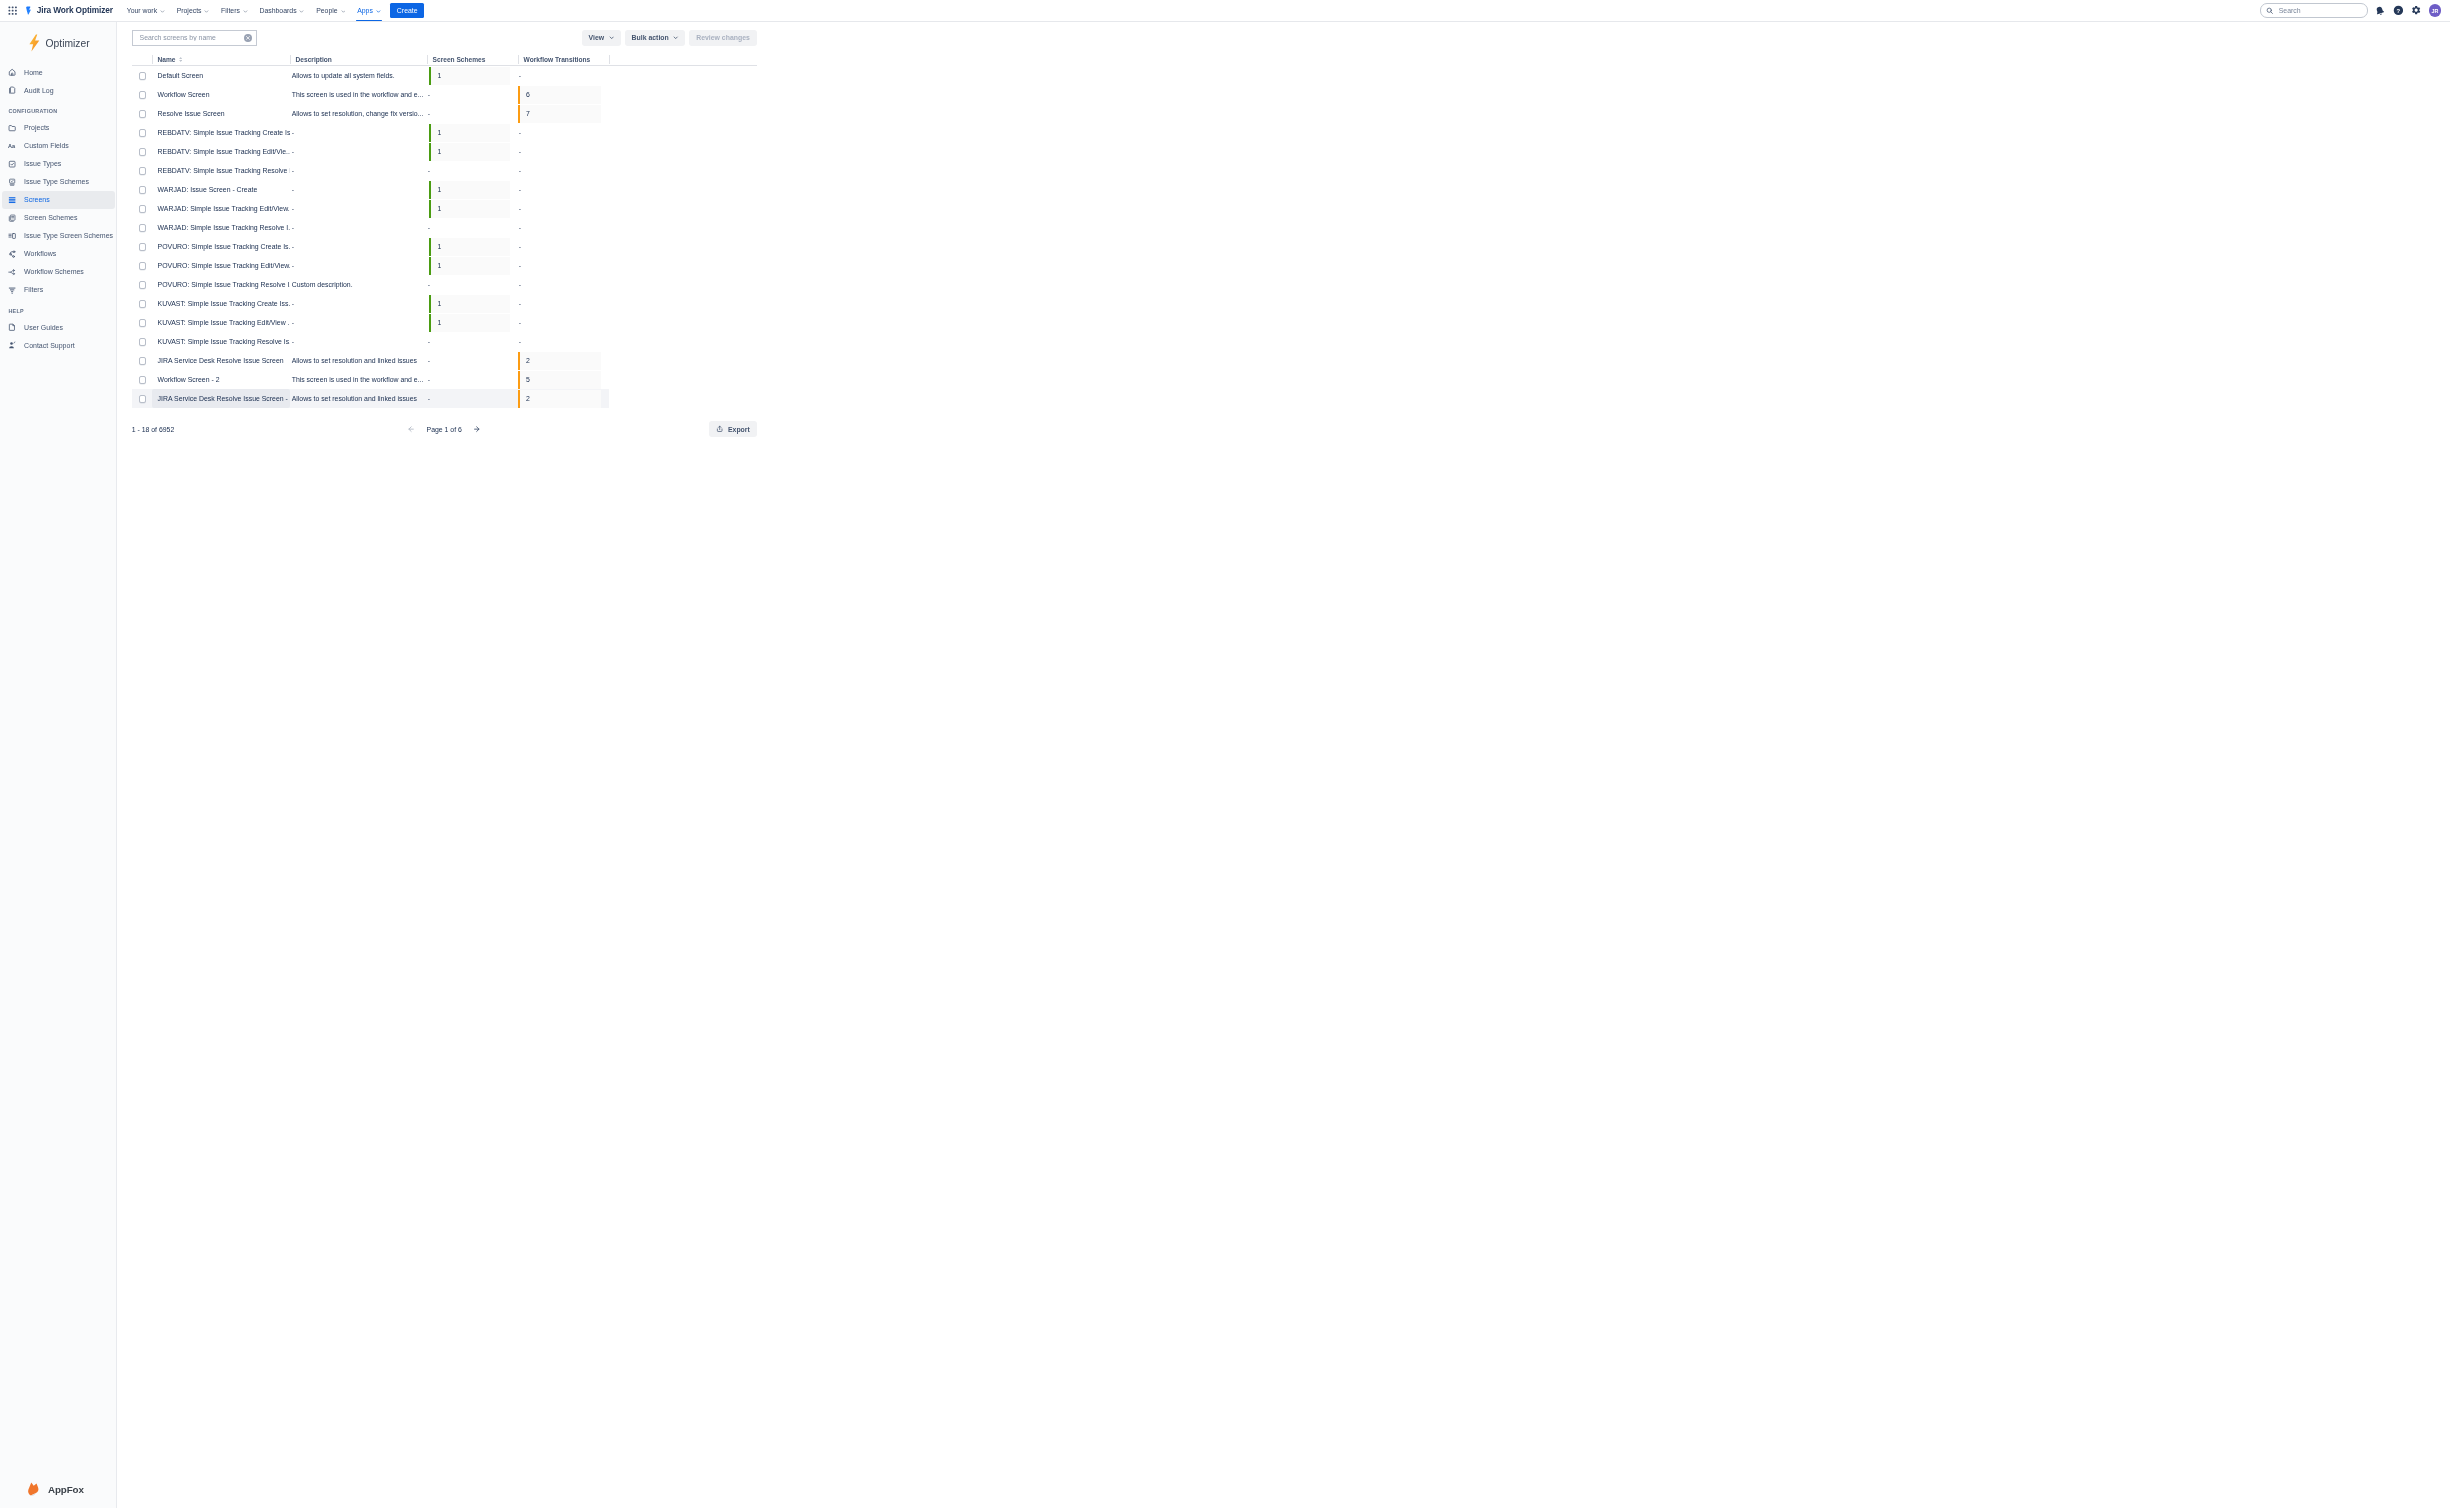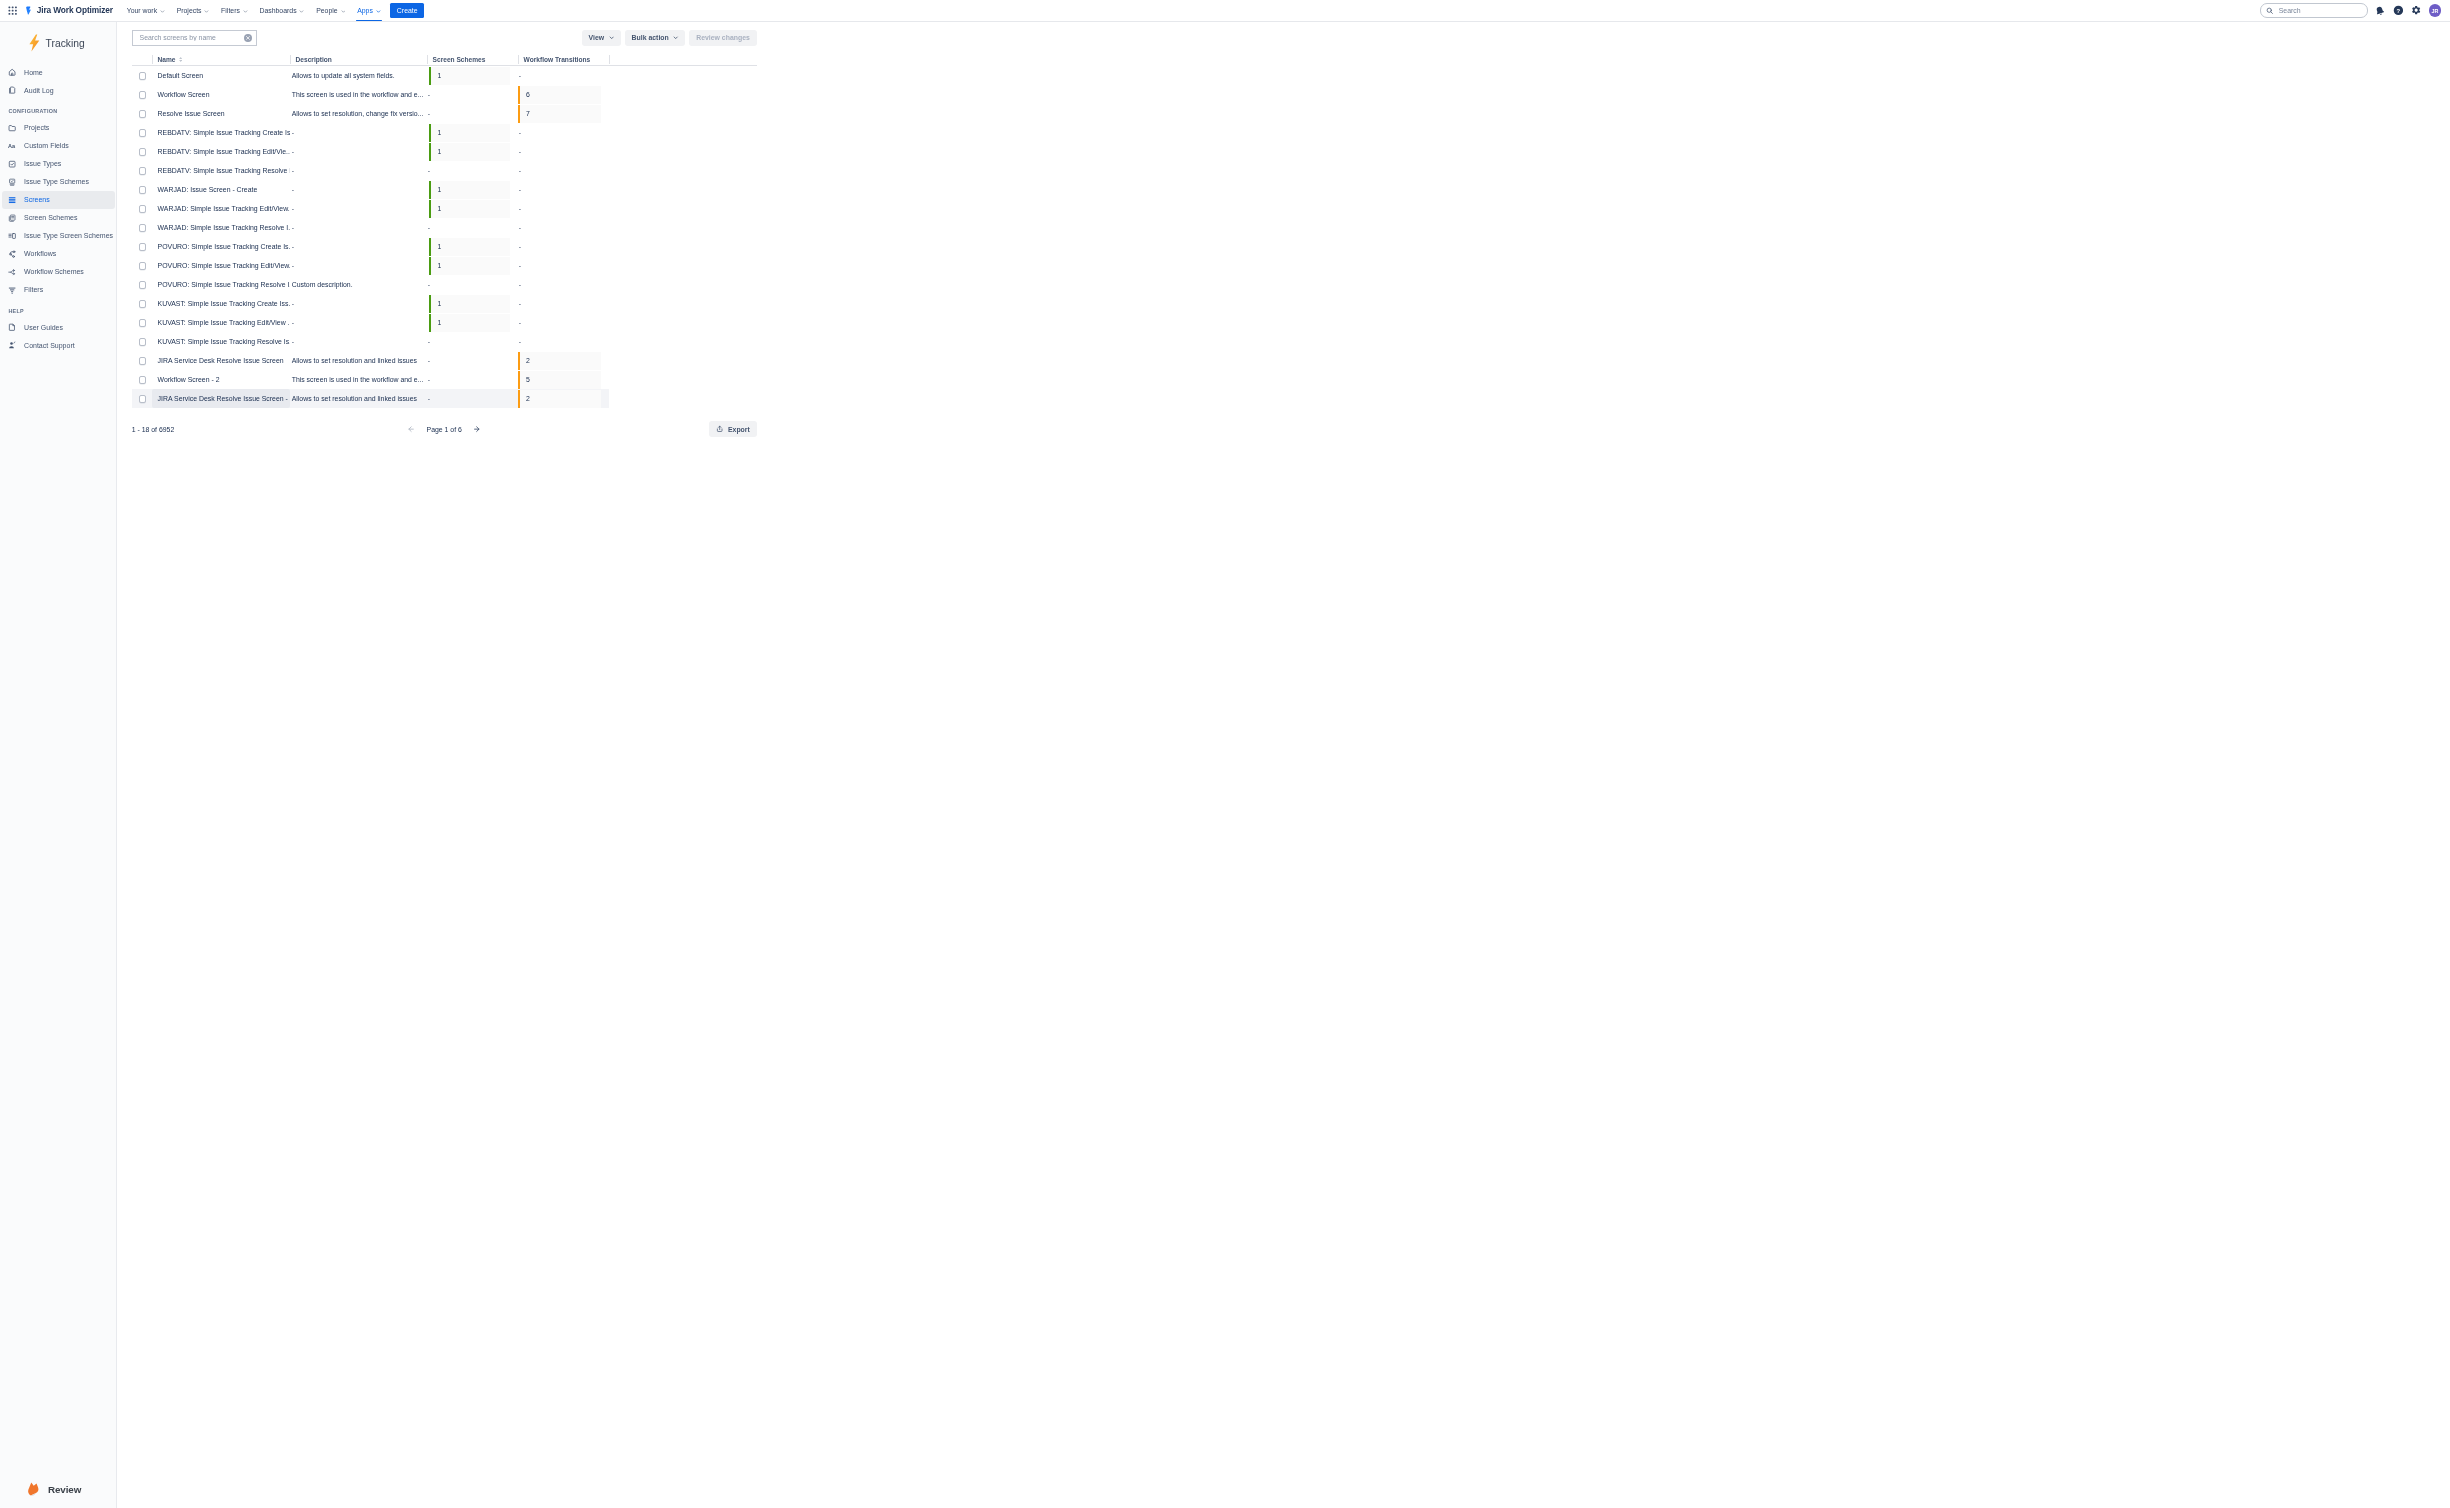--- a/index.html
+++ b/index.html
@@ -213,21 +213,21 @@
       <svg width="12.7" height="18" viewBox="0 0 28 40">
         <defs>
             <linearGradient id="bolt" x1="0" y1="0" x2="1" y2="1">
               <stop offset="0" stop-color="#FFC53D"></stop>
               <stop offset="1" stop-color="#F2861E"></stop>
             </linearGradient>
           </defs>
         <path d="M17.5 1 3 22.5h8.2L7.5 39 25 14.5h-9.3L20.5 1z" fill="url(#bolt)"></path>
       </svg>
     </span>
-    <span class="app-name">Tracking</span>
+    <span class="app-name">Optimizer</span>
   </div>
   <nav id="side-top">
       <div class="side-item">
         <span class="s-icon">
           <svg viewBox="0 0 16 16" width="8.3" height="8.3" fill="none" stroke="currentColor" stroke-width="1.5" stroke-linejoin="round">
             <path d="M2.5 7.3 8 2.4l5.5 4.9v5.8a.8.8 0 0 1-.8.8H3.3a.8.8 0 0 1-.8-.8z"></path>
             <path d="M6.7 13.8v-3a1.3 1.3 0 0 1 2.6 0v3" stroke-linecap="round"></path>
           </svg>
         </span>
         <span>Home</span>
@@ -356,21 +356,21 @@
         <span>Contact Support</span>
       </div>
     </div>
   <div class="side-foot">
     <span style="display:flex">
       <svg width="17.6" height="15" viewBox="0 0 40 34">
         <path d="M12 1l5.5 7.5L24 3.5l3.5 9c2.2 5.6-.2 11-5.8 13.2L11 30.5C6 28 3.5 22.5 5.5 16.8z" fill="#F0762C"></path>
         <path d="M11 30.5l10.7-4.8c-1.6 4.4-5.8 6.3-10.7 4.8z" fill="#DCDCDC"></path>
       </svg>
     </span>
-    <span class="foxname">Review</span>
+    <span class="foxname">AppFox</span>
   </div>
 </aside>
 
 <main class="content">
   <div class="toolbar">
     <div class="search-box">
       <input placeholder="Search screens by name" style="">
       <button class="clear-btn">
         <svg width="3.9" height="3.9" viewBox="0 0 8 8" stroke="#fff" stroke-width="1.6" stroke-linecap="round">
             <path d="M1 1l6 6M7 1 1 7"></path>

